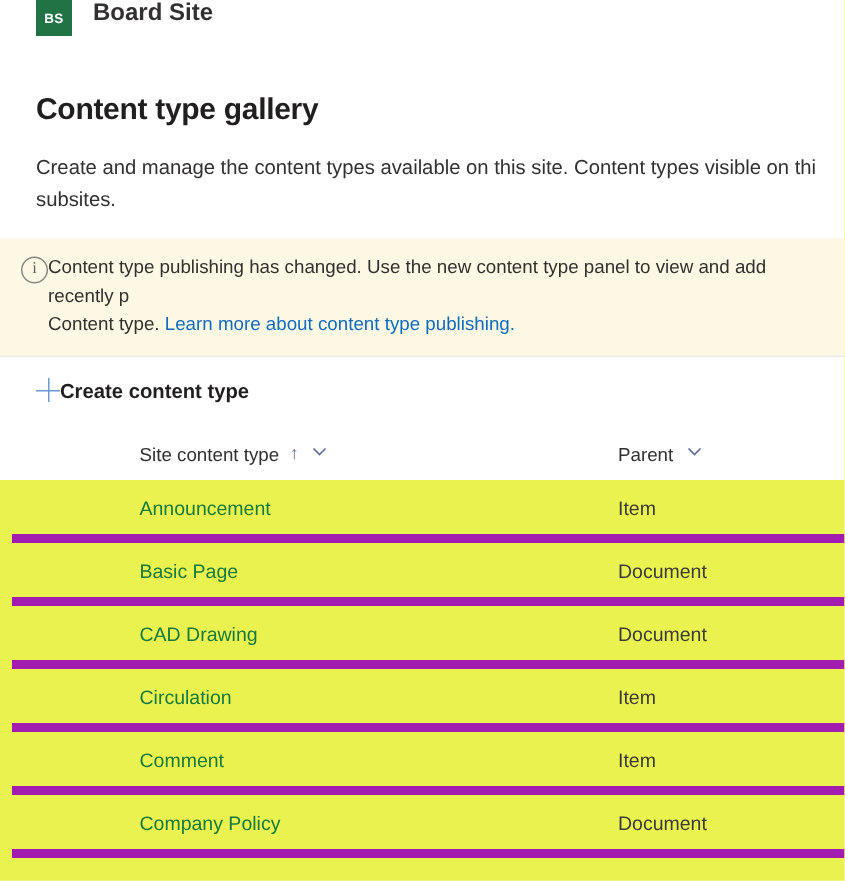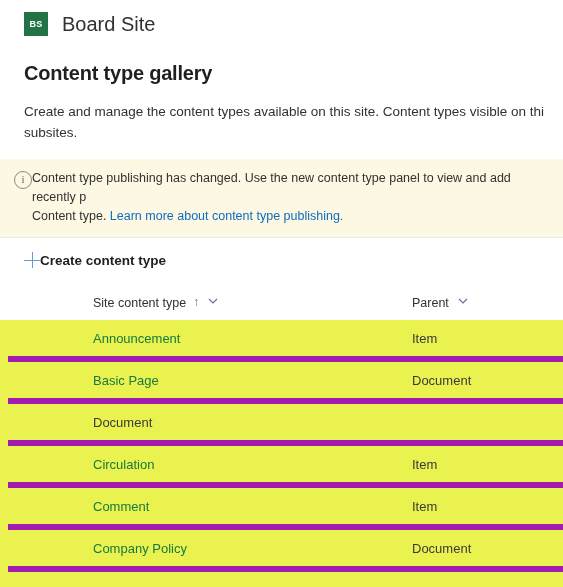--- a/index.html
+++ b/index.html
@@ -12,43 +12,44 @@
     background: #ffffff;
     font-family: "Liberation Sans", sans-serif;
     color: #323130;
     overflow: hidden;
     position: relative;
   }
 
   
   .site-header {
     display: flex;
-    align-items: center;
+    align-items: flex-start;
     height: 48px;
     padding-left: 24px;
     box-sizing: border-box;
   }
   .site-logo {
     width: 24px;
     height: 24px;
     background: #217346;
     color: #ffffff;
     font-size: 9px;
     font-weight: bold;
     display: flex;
     align-items: center;
     justify-content: center;
     letter-spacing: 0.2px;
     flex: 0 0 auto;
   }
   .site-title {
     margin-left: 14px;
-    font-size: 20px;
-    color: #323130;
-    white-space: nowrap;
+    font-size: 16px;
+    color: #323130;
+    white-space: nowrap;
+    font-weight: bold;
   }
 
   
   .page-title {
     margin: 14px 0 0 24px;
     font-size: 20px;
     font-weight: bold;
     color: #201f1e;
     letter-spacing: -0.2px;
   }
@@ -252,20 +253,21 @@
   <div class="rows">
     <div class="row">
       <div class="cell-name">Announcement</div>
       <div class="cell-parent">Item</div>
     </div>
     <div class="row">
       <div class="cell-name">Basic Page</div>
       <div class="cell-parent">Document</div>
     </div>
     <div class="row">
+      <div class="cell-name">CAD Drawing</div>
       <div class="cell-parent">Document</div>
     </div>
     <div class="row">
       <div class="cell-name">Circulation</div>
       <div class="cell-parent">Item</div>
     </div>
     <div class="row">
       <div class="cell-name">Comment</div>
       <div class="cell-parent">Item</div>
     </div>

